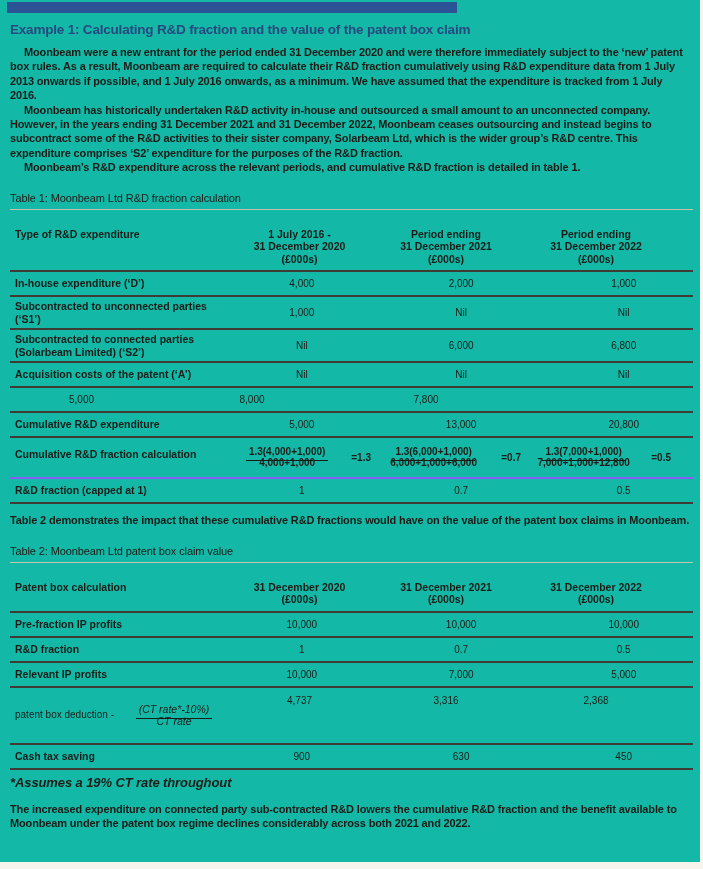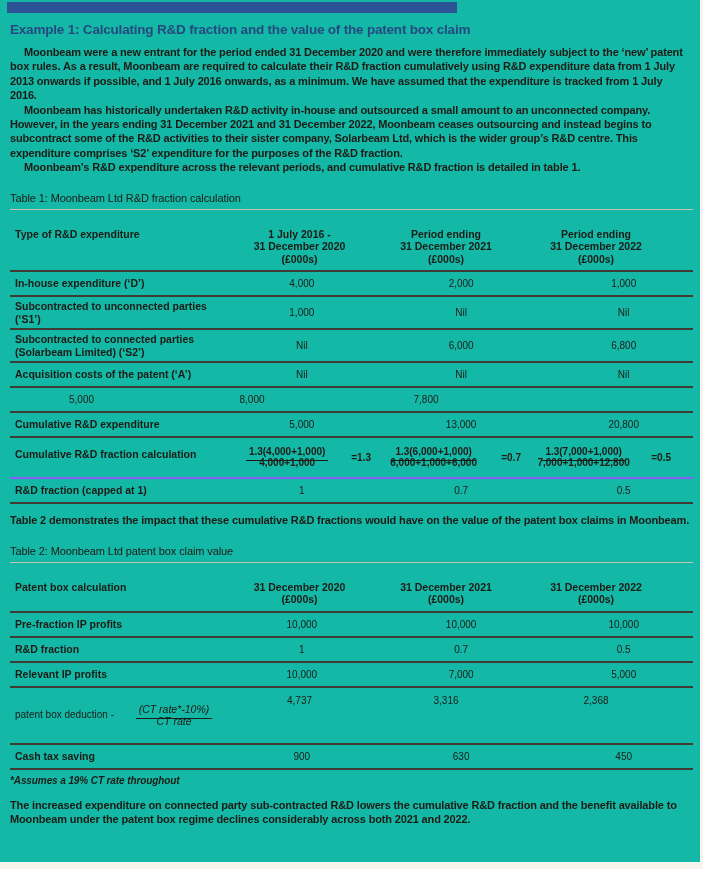--- a/index.html
+++ b/index.html
@@ -92,21 +92,21 @@
   .frac .den { padding-top:3px; white-space:nowrap; }
   .eq { white-space:nowrap; }
   
   .ded-row { display:flex; align-items:flex-start; border-bottom:2px solid #3f3c34; padding:5px 0 6px 0; }
   .ded-label { width:218px; padding-left:5px; display:flex; align-items:center; gap:6px; min-height:44px; }
   .ded-label .lbl { font-size:10px; font-weight:400; white-space:nowrap; }
   .ded-label .frac { font-size:10.5px; font-style:italic; font-weight:400; }
   .ded-row .c-val { padding-top:2px; }
   .footnote {
     margin-top:5px;
-    font-size:10px;
+    font-size:13px;
     font-style:italic;
     font-weight:700;
     letter-spacing:-0.1px;
   }
   .closing {
     margin-top:12px;
     font-size:11px;
     line-height:14.4px;
     font-weight:700;
     letter-spacing:-0.15px;

